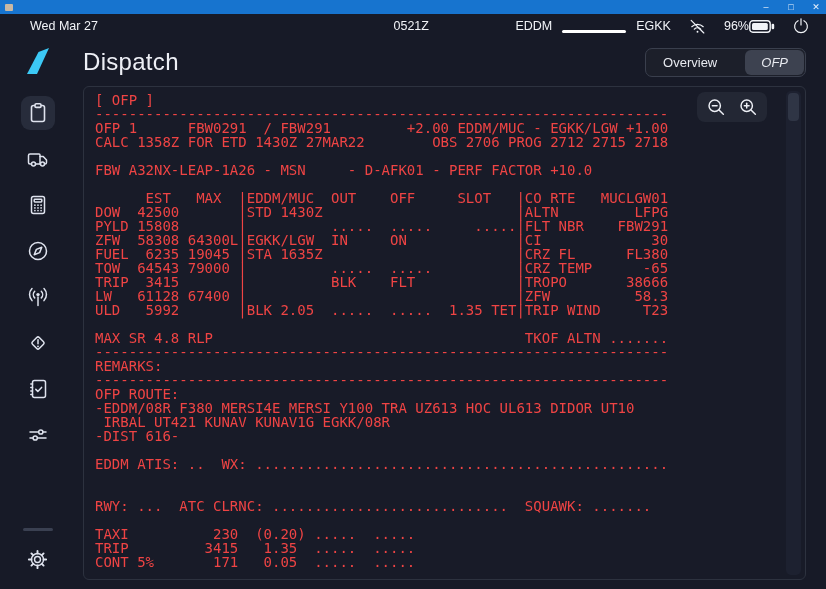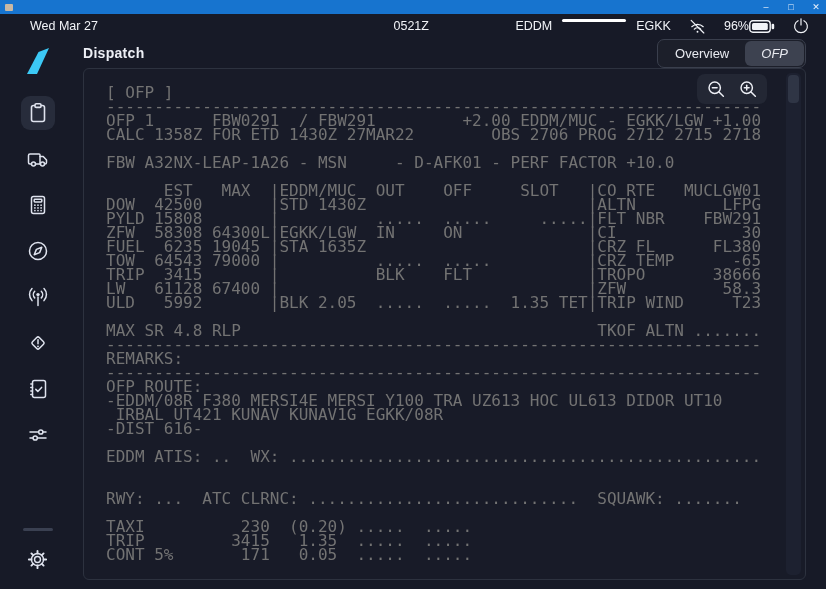--- a/index.html
+++ b/index.html
@@ -17,44 +17,44 @@
   
   .titlebar { height:14px; background:#1774cf; display:flex; align-items:center; padding:0 5px; }
   .tb-icon { width:8px; height:7px; background:#c8b8a4; border-radius:1px; }
   .tb-btns { margin-left:auto; display:flex; gap:15px; }
   .tb-btn { font-size:9px; line-height:14px; color:#eaf2fb; width:10px; text-align:center; cursor:default; }
   
   .statusbar { height:24px; background:#171a27; display:flex; align-items:center; padding:0 16px; position:relative; font-size:12.5px; color:#f2f4f8; }
   .sb-date { padding-left:14px; }
   .sb-time { position:absolute; left:50%; transform:translateX(-55%); }
   .sb-right { margin-left:auto; display:flex; align-items:center; gap:17px; }
-  .sb-route { display:flex; align-items:flex-start; gap:10px; font-size:12.5px; }
+  .sb-route { display:flex; align-items:flex-end; gap:10px; font-size:12.5px; }
   .route-line { width:64px; height:3px; background:#ffffff; border-radius:2px; }
   .sb-batt { display:flex; align-items:center; }
   
   .app { display:flex; height:551px; background:#171a27; }
   .sidebar { width:75px; display:flex; flex-direction:column; align-items:center; flex-shrink:0; }
   .logo { margin-top:9px; height:28px; }
   .side-nav { margin-top:21px; display:flex; flex-direction:column; gap:12px; }
   .side-item { width:34px; height:34px; display:flex; align-items:center; justify-content:center; border-radius:9px; }
   .side-item.active { background:#272c3b; }
   .side-bottom { margin-top:auto; display:flex; flex-direction:column; align-items:center; gap:11px; padding-bottom:13px; }
   .side-divider { width:30px; height:3px; border-radius:2px; background:#3a4051; }
   .main { flex:1; display:flex; flex-direction:column; padding:0 20px 0 8px; min-width:0; }
   .header { height:48px; display:flex; align-items:center; }
-  .page-title { font-size:14px; font-weight:bold; letter-spacing:.3px; }
-  .tabs { margin-left:auto; display:flex; align-items:stretch; background:#1c1f2a; border:1px solid #3a3f4d; border-radius:7px; padding:1px; }
+  .page-title { font-size:24px; font-weight:normal; letter-spacing:.3px; }
+  .tabs { margin-left:auto; display:flex; align-items:stretch; background:#1c1f2a; border:1px solid #3a3f4d; border-radius:7px; padding:1px;gap:12px; }
   .tab { padding:5px 16px; font-size:13px; color:#e8eaf0; border-radius:6px; display:flex; align-items:center; }
   .tab.active { background:#3d4250;font-style:italic; }
   
   .content-panel { position:relative; flex:1; margin-bottom:9px; background:#181b28; border:1px solid #2d323f; border-radius:6px; }
   .ofp-text {
-    margin:11px; padding:6px 11px;
+    margin:0; padding:6px 11px;
     font-family:"DejaVu Sans Mono", monospace;
-    font-size:16px; line-height:14px; color:#737373;
+    font-size:14px; line-height:14px; color:#ef4444;
     white-space:pre; overflow:hidden; height:100%;
   }
   .zoom-toolbar { position:absolute; top:5px; right:38px; display:flex; gap:8px; background:#232734; border-radius:8px; padding:3px 7px; }
   .zoom-btn { width:24px; height:24px; border:none; background:transparent; padding:0; display:flex; align-items:center; justify-content:center; cursor:pointer; }
   .scrollbar { position:absolute; top:4px; right:4px; bottom:4px; width:15px; background:#1d2130; border-radius:5px; }
   .scroll-thumb { position:absolute; top:2px; left:2px; width:11px; height:28px; background:#2f3545; border-radius:4px; }
   svg.ic { display:block; }
 </style>
 </head>
 <body>

